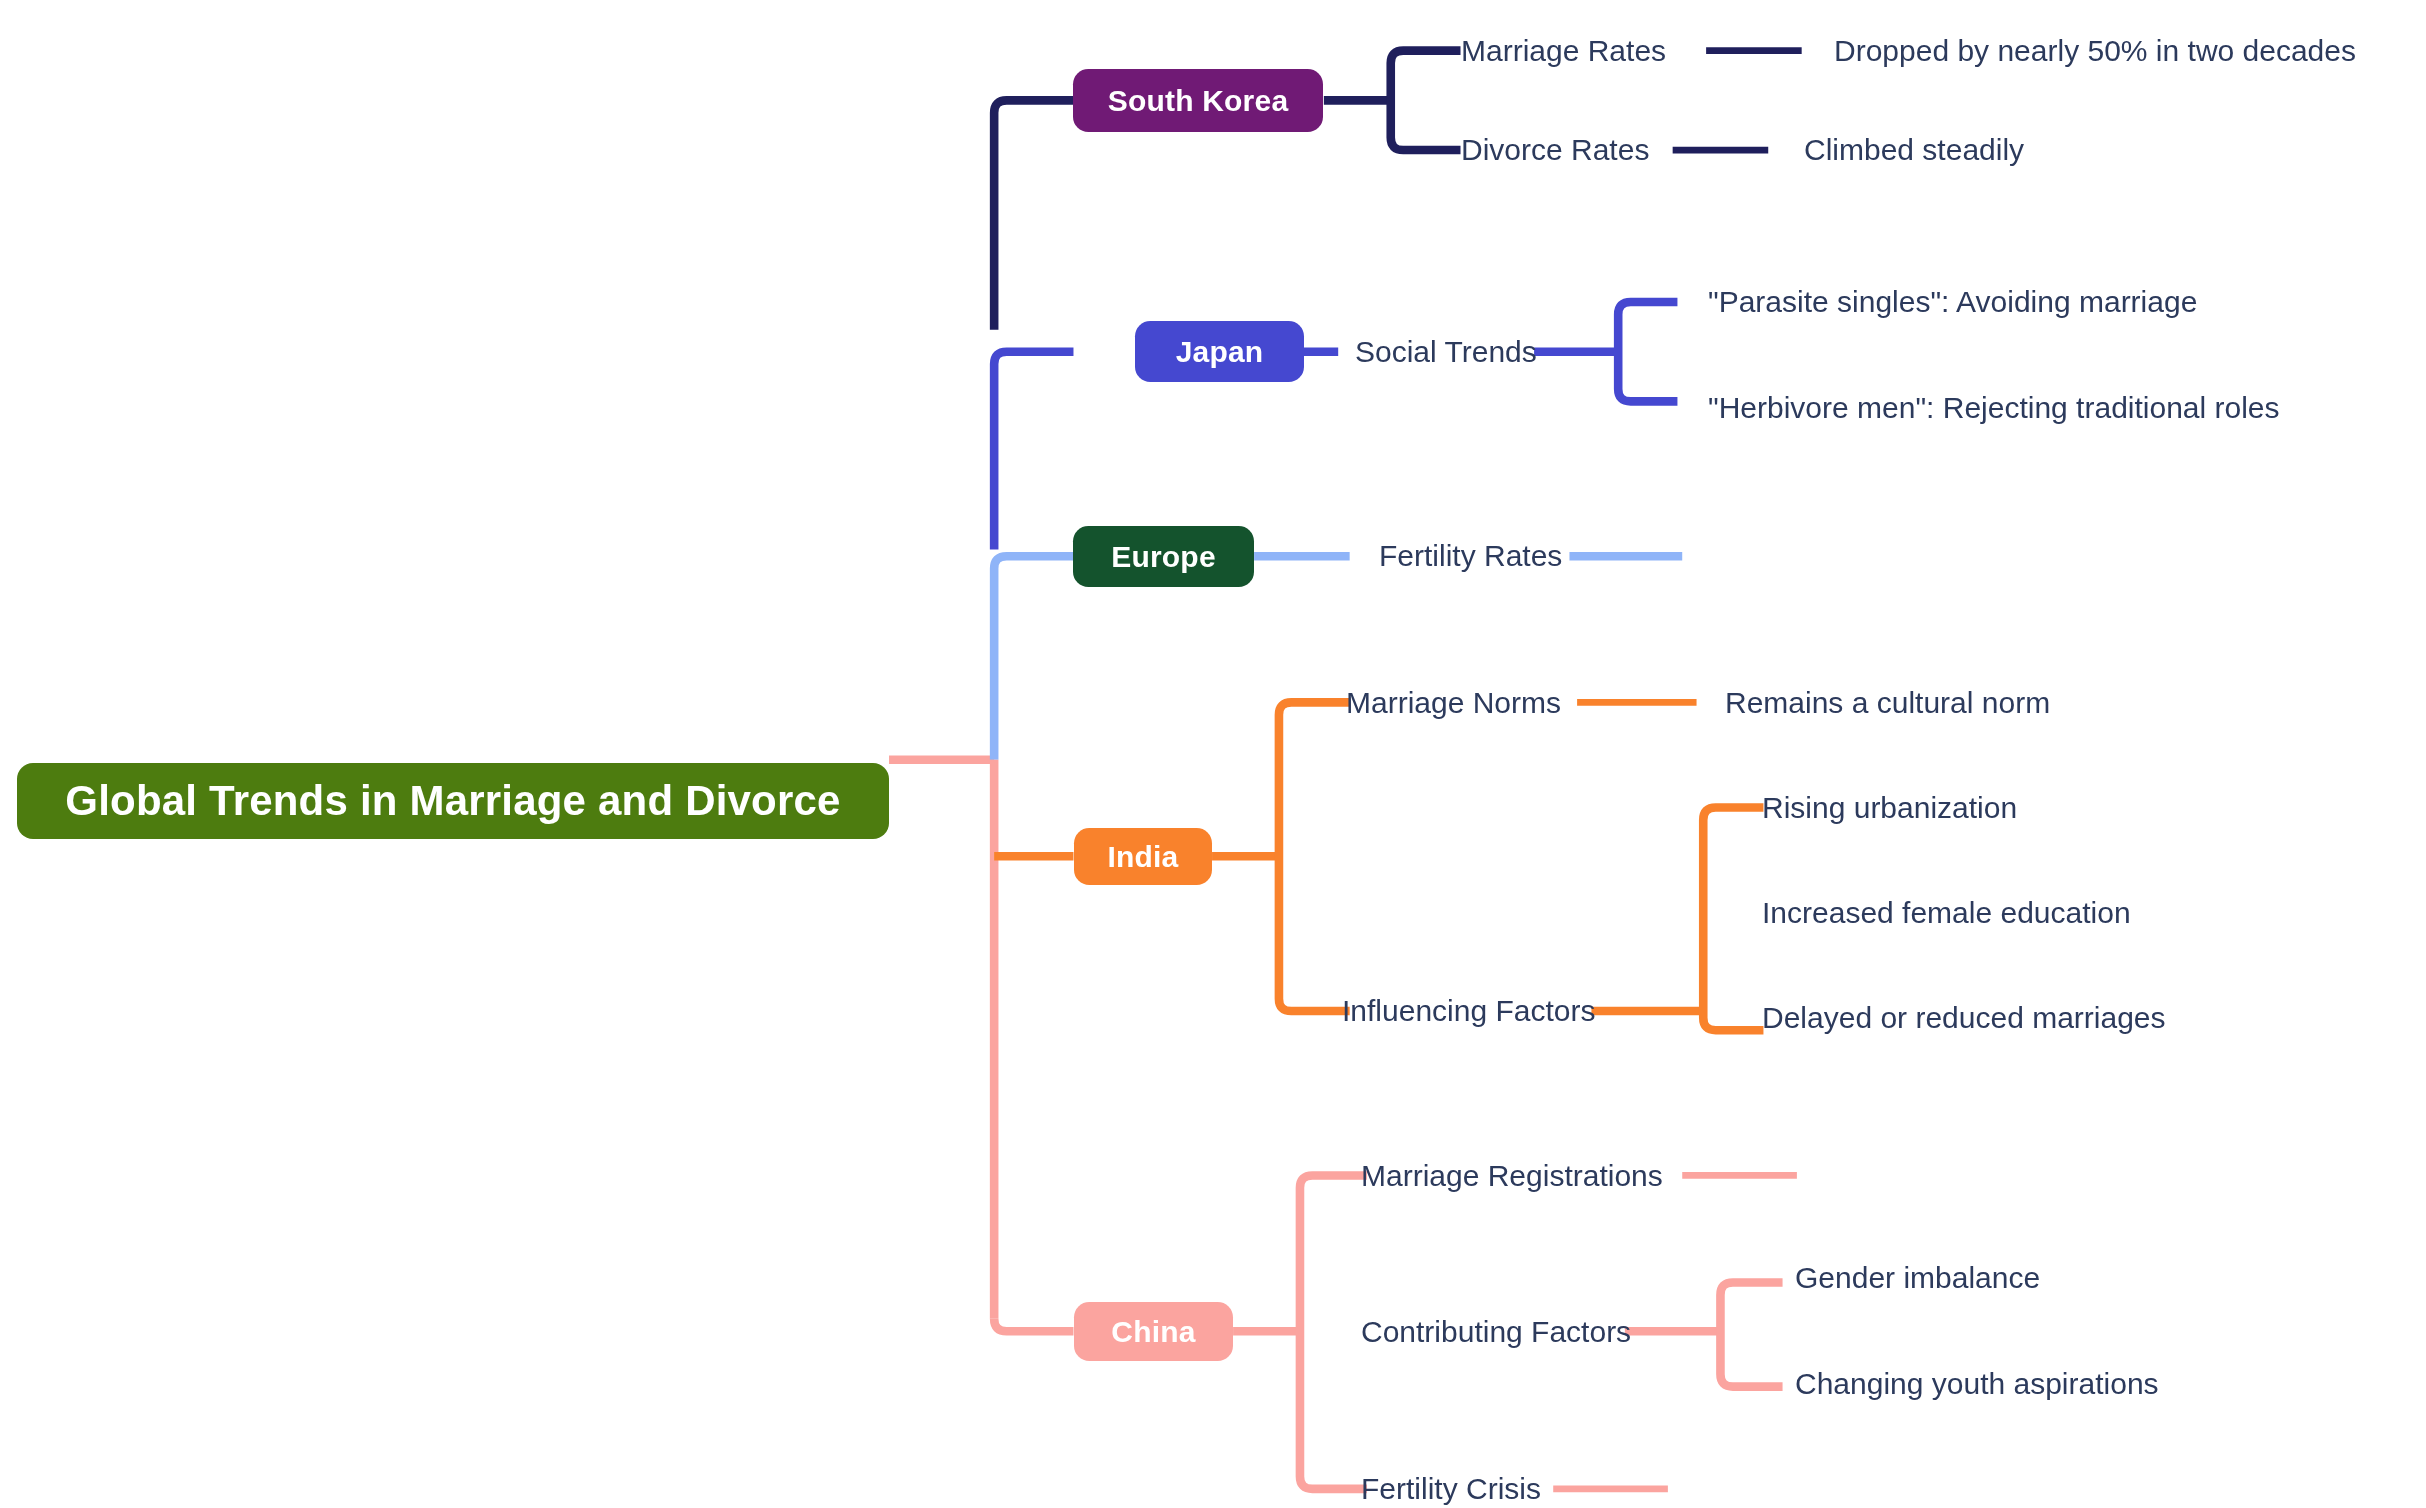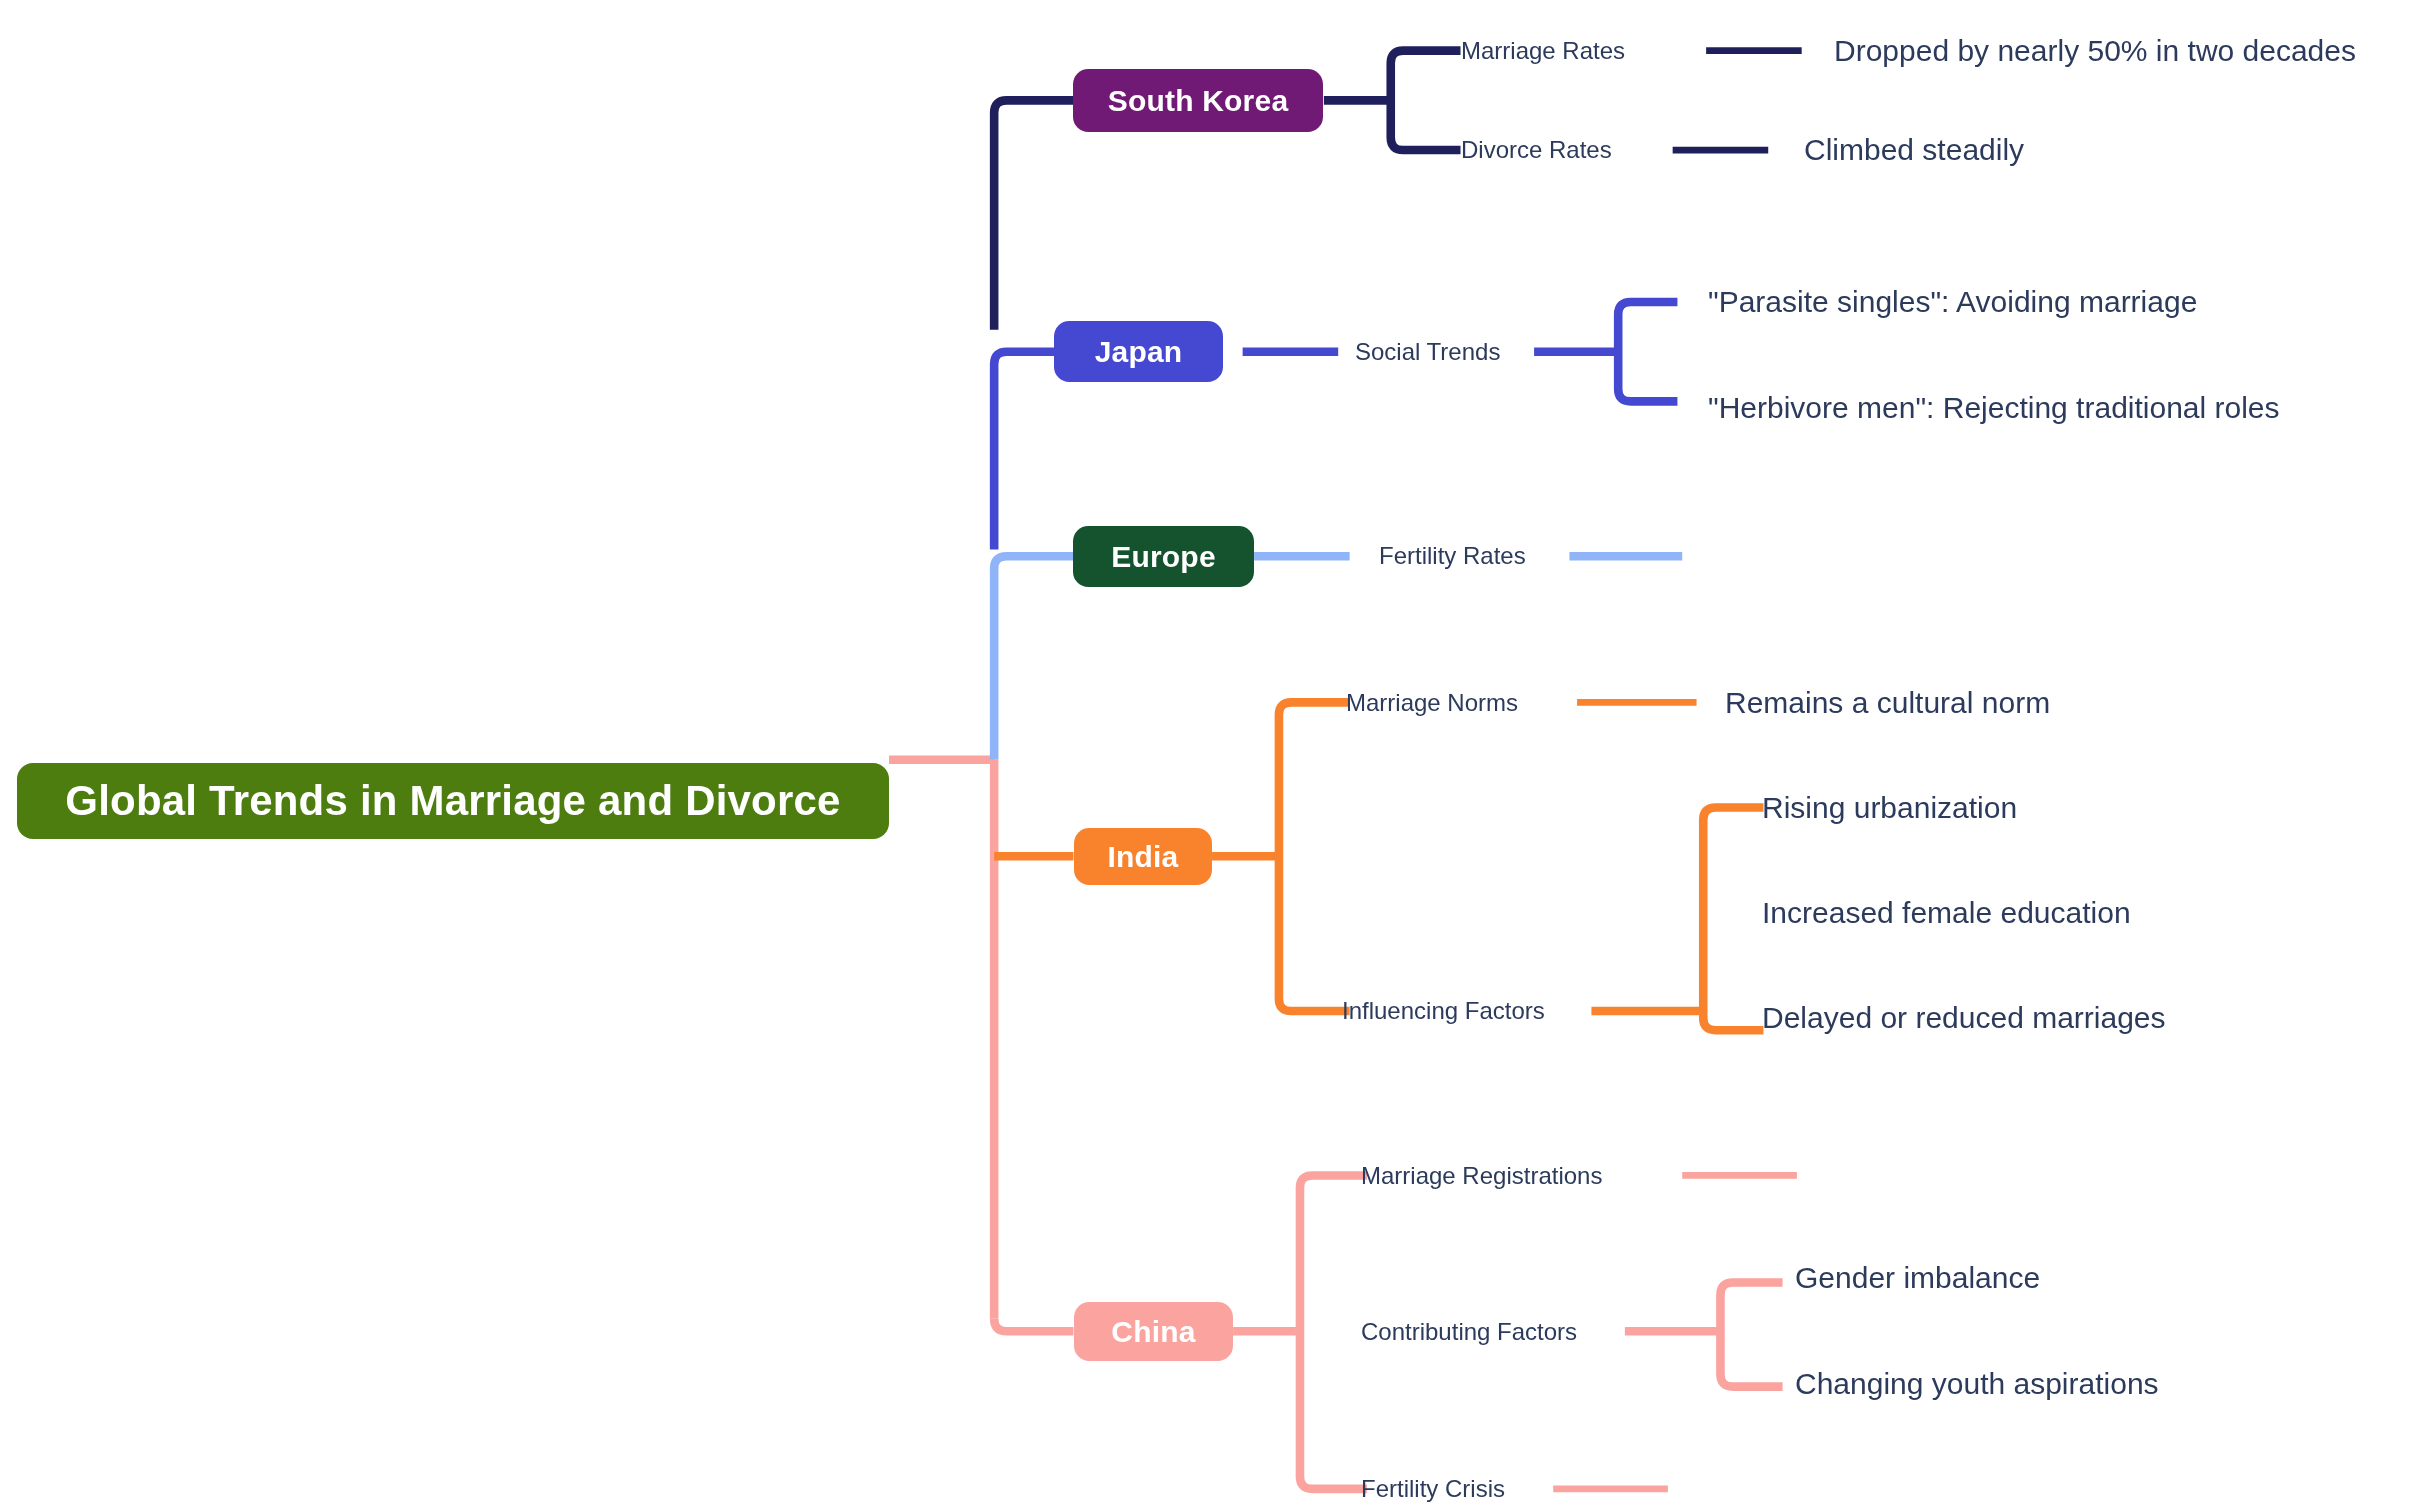--- a/index.html
+++ b/index.html
@@ -46,21 +46,21 @@
   }
   .leaf {
     position: absolute;
     white-space: nowrap;
     color: #2c3a5c;
     font-size: 30px;
     font-weight: normal;
     line-height: 1;
     transform: translateY(-50%);
   }
-  .leaf.l2 { font-size: 24px; }
+  .leaf.l2 { font-size: 30px; }
   .leaf.l3 { font-size: 30px; }
 </style>
 </head>
 <body>
 
 <div id="canvas">
 
   <svg class="links" viewBox="0 0 2538 1578" xmlns="http://www.w3.org/2000/svg">
 
     <path d="M 930 795 L 1040 795" stroke="#fba49f" stroke-width="9" fill="none" stroke-linecap="butt"></path>
@@ -103,21 +103,21 @@
   </svg>
 
   <div class="node root" style="left:17px; top:763px; width:872px; height:76px; background:#4d7c0f;border-radius:16px;">
     <span>Global Trends in Marriage and Divorce</span>
   </div>
 
   <div class="node branch" style="left:1073px; top:69px; width:250px; height:63px; background:#701a75;">
     <span>South Korea</span>
   </div>
 
-  <div class="node branch" style="left:1054px; top:321px; width:169px; height:61px; background:#4548d0;">
+  <div class="node branch" style="left:1135px; top:321px; width:169px; height:61px; background:#4548d0;">
     <span>Japan</span>
   </div>
 
   <div class="node branch" style="left:1073px; top:526px; width:181px; height:61px; background:#14532d;">
     <span>Europe</span>
   </div>
 
   <div class="node branch" style="left:1074px; top:828px; width:138px; height:57px; background:#f9822c;">
     <span>India</span>
   </div>

